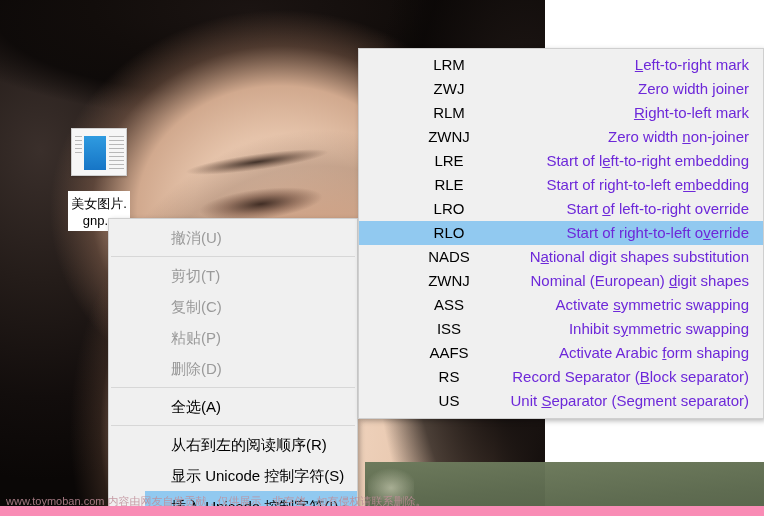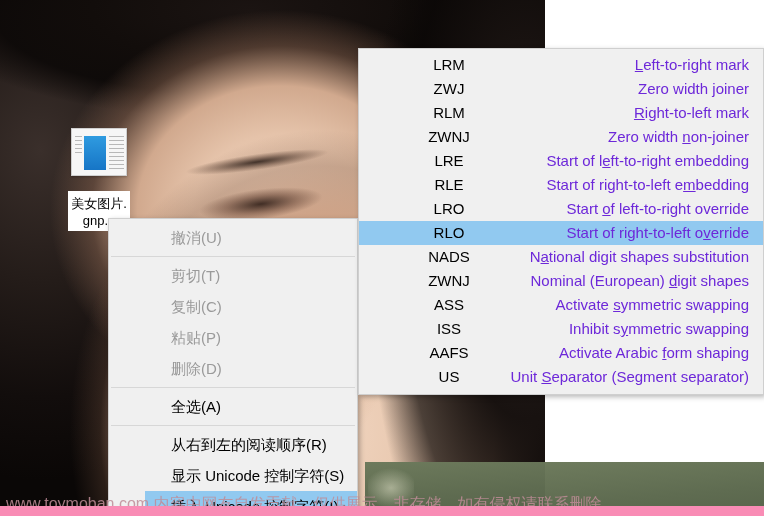--- a/index.html
+++ b/index.html
@@ -109,21 +109,21 @@
     left: 0; bottom: 0;
     width: 764px; height: 10px;
     background: #f98cb5;
   }
 
   
   #watermark {
     position: absolute;
     left: 6px; top: 494px;
     width: 758px;
-    font-size: 16px;
+    font-size: 11px;
     color: rgba(190,140,150,0.85);
     white-space: nowrap;
     letter-spacing: 0px;
     pointer-events: none;
   }
 
   
   #file-icon-wrap {
     position: absolute;
     left: 68px; top: 128px;
@@ -332,20 +332,24 @@
       </div>
       <div class="sub-row">
         <span class="sub-code">ISS</span>
         <span class="sub-desc">Inhibit s<u>y</u>mmetric swapping</span>
       </div>
       <div class="sub-row">
         <span class="sub-code">AAFS</span>
         <span class="sub-desc">Activate Arabic <u>f</u>orm shaping</span>
       </div>
       <div class="sub-row">
+        <span class="sub-code">RS</span>
+        <span class="sub-desc">Record Separator (<u>B</u>lock separator)</span>
+      </div>
+      <div class="sub-row">
         <span class="sub-code">US</span>
         <span class="sub-desc">Unit <u>S</u>eparator (Segment separator)</span>
       </div>
     </div>
 
   <div id="watermark">www.toymoban.com 内容由网友自发贡献，仅供展示，非存储，如有侵权请联系删除。</div>
 
   <div id="pink-strip"></div>
 
 </div>

